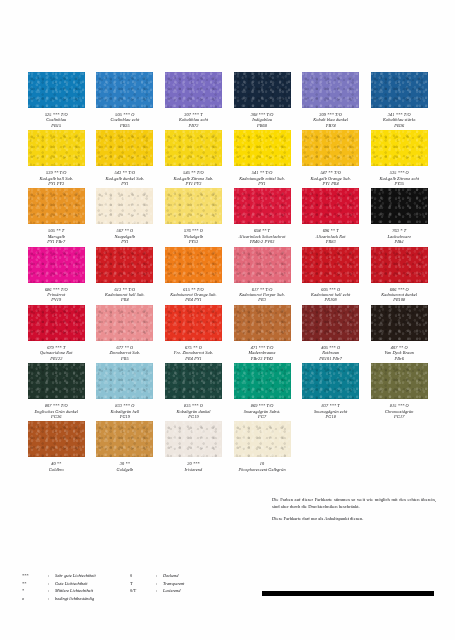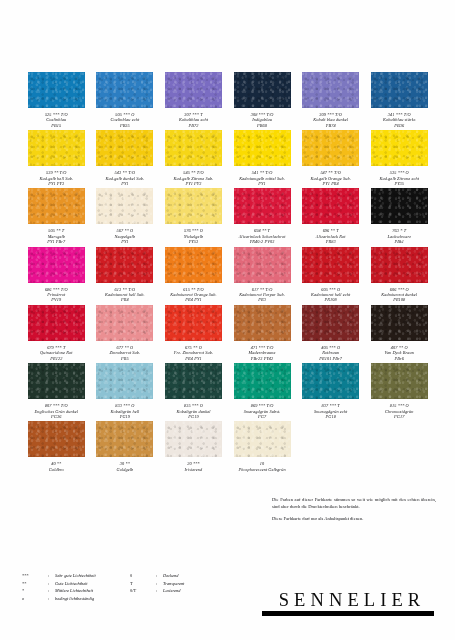--- a/index.html
+++ b/index.html
@@ -585,17 +585,16 @@
         </div>
         <div class="colB">
           <div class="sym"></div>
           <div class="sep"></div>
           <div class="txt"></div>
         </div>
       </div>
     </div>
 
   <div class="brand">
-    <div class="word">SENNELIER</div>
     <div class="bar"></div>
   </div>
 
 </div>
 
 </body></html>

